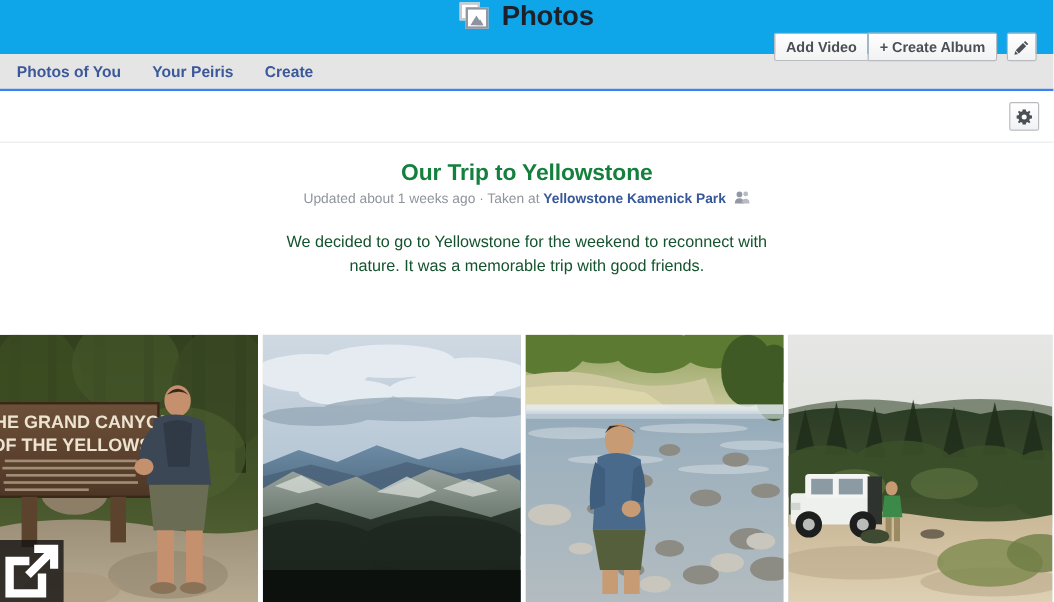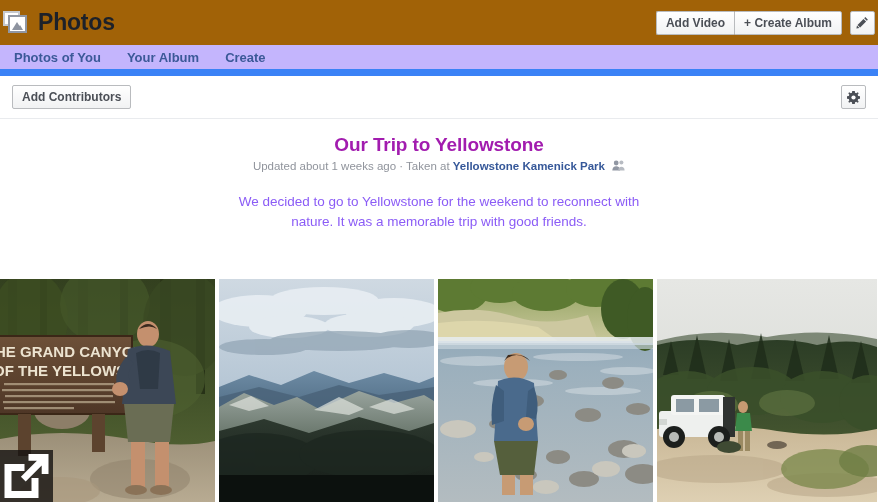--- a/index.html
+++ b/index.html
@@ -10,24 +10,25 @@
     font-family: "Liberation Sans", sans-serif;
     -webkit-font-smoothing: antialiased;
   }
 
   .page { position: relative; width: 878px; height: 502px; background: #fff; }
 
   
   .header {
     position: relative;
     height: 45px;
-    background: #a16207;
+    background: #0ea5e9;
     display: flex;
     align-items: center;
-    padding: 0 3px;
+    padding: 0 14px;
+    flex-direction: column;
   }
   .header-left { display: flex; align-items: center; gap: 9px; }
   .photos-logo { width: 26px; height: 24px; position: relative; flex: none; }
   .photos-logo .frame-back {
     position: absolute; left: 0; top: 0;
     width: 17px; height: 15px;
     border: 2px solid #c6c9ce; background: #fff;
   }
   .photos-logo .frame-front {
     position: absolute; left: 5px; top: 4px;
@@ -70,60 +71,60 @@
     width: 25px; padding: 0; display: flex; align-items: center; justify-content: center;
   }
 
   
   .pencil-icon { display: block; }
   .gear-icon { display: block; }
 
   
   .navbar {
     height: 31px;
-    background: #c4b5fd;
+    background: #e5e5e5;
     display: flex; align-items: center;
     padding: 0 14px;
     gap: 26px;
-    border-bottom: 7px solid #3b82f6;
+    border-bottom: 2px solid #3b82f6;
   }
   .nav-link {
     font-size: 13px; font-weight: bold; color: #3b5998;
     text-decoration: none; cursor: pointer; white-space: nowrap;
   }
 
   
   .subbar {
     height: 43px;
     background: #ffffff;
     display: flex; align-items: center;
     padding: 0 12px;
     border-bottom: 1px solid #e9ebee;
   }
   .subbar-right { margin-left: auto; display: flex; align-items: center; gap: 7px; }
 
   
   .album-info { text-align: center; padding-top: 15px; }
   .album-title {
-    font-size: 19px; font-weight: bold; color: #a21caf; letter-spacing: -0.1px;
+    font-size: 19px; font-weight: bold; color: #15803d; letter-spacing: -0.1px;
   }
   .meta-line {
     font-size: 11.5px; color: #90949c; margin-top: 8px; line-height: 16px;
   }
   .meta-line.second { margin-top: 2px; }
   .meta-link {
     color: #365899; font-weight: bold; text-decoration: none; cursor: pointer;
   }
   .privacy-icon {
     display: inline-block; vertical-align: -1px; margin-left: 4px;
   }
   .album-desc {
     margin: 17px auto 0;
     width: 430px;
-    font-size: 13.5px; color: #8b5cf6; line-height: 20px;
+    font-size: 13.5px; color: #14532d; line-height: 20px;
   }
 
   
   .photo-grid {
     position: absolute; left: 0; right: 0; top: 279px; bottom: 0;
     display: flex; gap: 4px;
     padding: 0 0 0 0;
     background: #fff;
   }
   .photo-cell {
@@ -168,26 +169,25 @@
           <path d="M9.3 1.1 L11.9 3.7 L10.8 4.8 L8.2 2.2 Z" fill="#4b4f56"></path>
           <path d="M7.5 2.9 L10.1 5.5 L4.1 11.5 L1.5 8.9 Z" fill="#4b4f56"></path>
           <path d="M1.0 9.6 L3.4 12.0 L0.4 12.6 Z" fill="#4b4f56"></path>
         </svg>
       </button>
     </div>
   </div>
 
   <div class="navbar">
     <a class="nav-link" href="#">Photos of You</a>
-    <a class="nav-link" href="#">Your Album</a>
+    <a class="nav-link" href="#">Your Peiris</a>
     <a class="nav-link" href="#">Create</a>
   </div>
 
   <div class="subbar">
-    <button class="btn">Add Contributors</button>
     <div class="subbar-right">
       <button class="btn btn-icon">
         <svg class="gear-icon" width="13" height="13" viewBox="0 0 16 16">
           <path fill="#4b4f56" d="M8 0 L9.6 0 L9.9 2.2 L11.4 2.9 L13.2 1.6 L14.4 2.8 L13.1 4.6 L13.8 6.1 L16 6.4 L16 8 L16 9.6 L13.8 9.9 L13.1 11.4 L14.4 13.2 L13.2 14.4 L11.4 13.1 L9.9 13.8 L9.6 16 L8 16 L6.4 16 L6.1 13.8 L4.6 13.1 L2.8 14.4 L1.6 13.2 L2.9 11.4 L2.2 9.9 L0 9.6 L0 8 L0 6.4 L2.2 6.1 L2.9 4.6 L1.6 2.8 L2.8 1.6 L4.6 2.9 L6.1 2.2 L6.4 0 Z"></path>
           <circle cx="8" cy="8" r="2.6" fill="#ffffff"></circle>
         </svg>
       </button>
     </div>
   </div>
 

